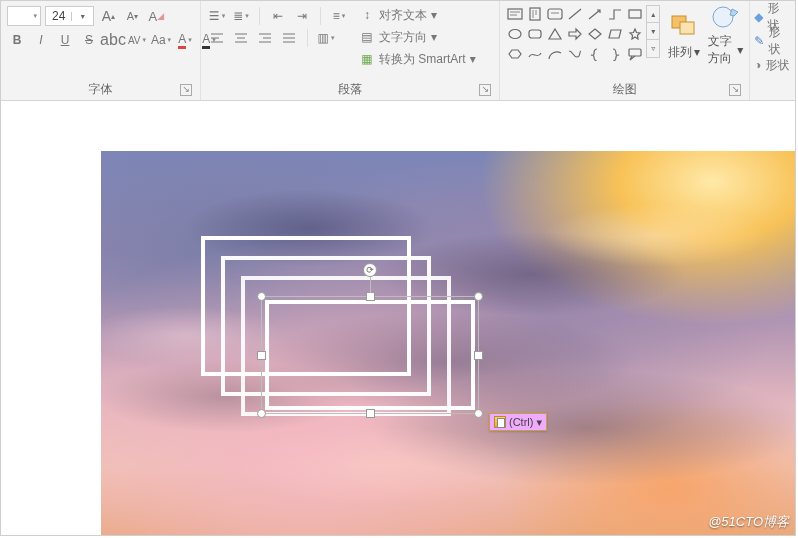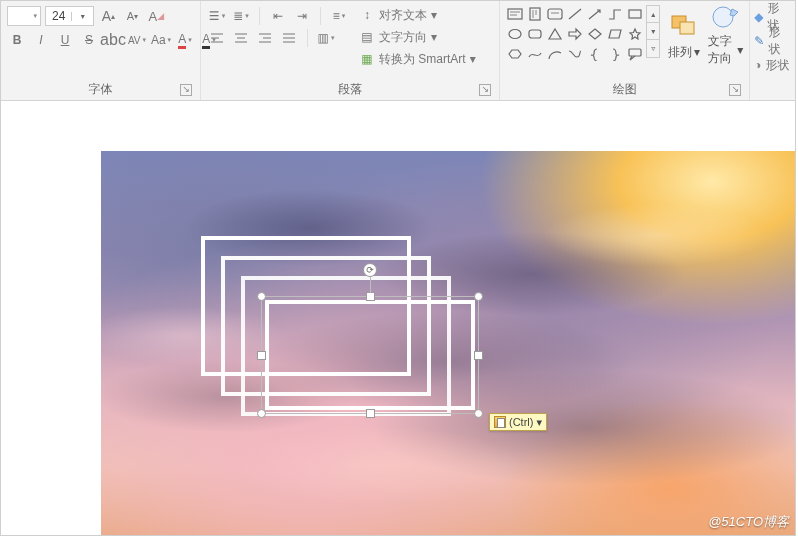--- a/index.html
+++ b/index.html
@@ -58,21 +58,21 @@
   }
   .stack-rect { position:absolute; border:4px solid #fff; background:transparent; box-shadow: inset 0 0 0 1px rgba(255,255,255,0); }
   .stack-rect.back1 { width:210px; height:140px; }
   .stack-rect.back2 { width:210px; height:140px; opacity:0.96;}
   .stack-rect.back3 { width:210px; height:140px; opacity:0.92;}
   .sel-box { position:absolute; border:1px solid #bdbdbd; background: rgba(255,255,255,0); }
   .handle { position:absolute; width:9px; height:9px; border:1px solid #9a9a9a; background:#fff; border-radius:50%; }
   .handle.sq { border-radius:0; }
   .rot { position:absolute; width:14px; height:14px; border:1px solid #9a9a9a; border-radius:50%; background:#fff; display:flex;align-items:center;justify-content:center; font-size:9px; color:#666;}
   .rot-line { position:absolute; width:1px; height:16px; background:#bdbdbd; }
-  .paste-tag { position:absolute; background:#fef9c3; border:1px solid #bfa24a; height:18px; display:flex; align-items:center; padding:0 4px; gap:3px; font-size:11px; color:#444; cursor:pointer; box-shadow: 0 1px 2px rgba(0,0,0,.15);}
+  .paste-tag { position:absolute; background:#f0abfc; border:1px solid #bfa24a; height:18px; display:flex; align-items:center; padding:0 4px; gap:3px; font-size:11px; color:#444; cursor:pointer; box-shadow: 0 1px 2px rgba(0,0,0,.15);}
   .paste-icon { width:12px; height:12px; background:linear-gradient(#f7d46b,#e6a93a); border:1px solid #b8892e; position:relative; }
   .paste-icon::after{content:""; position:absolute; top:1px; left:2px; width:6px; height:8px; background:#fff; border:1px solid #888;}
   .watermark { position:absolute; right:6px; bottom:4px; color:#fff; font-size:13px; font-weight:500; text-shadow:0 1px 2px rgba(0,0,0,.5); font-style:italic;}
   .outer { border:1px solid #cfcfcf; width:796px; height:536px; position:relative; }
   .bold{font-weight:bold;} .ital{font-style:italic;} .under{text-decoration:underline;} .strike{text-decoration:line-through;}
 </style>
 </head>
 <body>
 
 <div class="outer">

